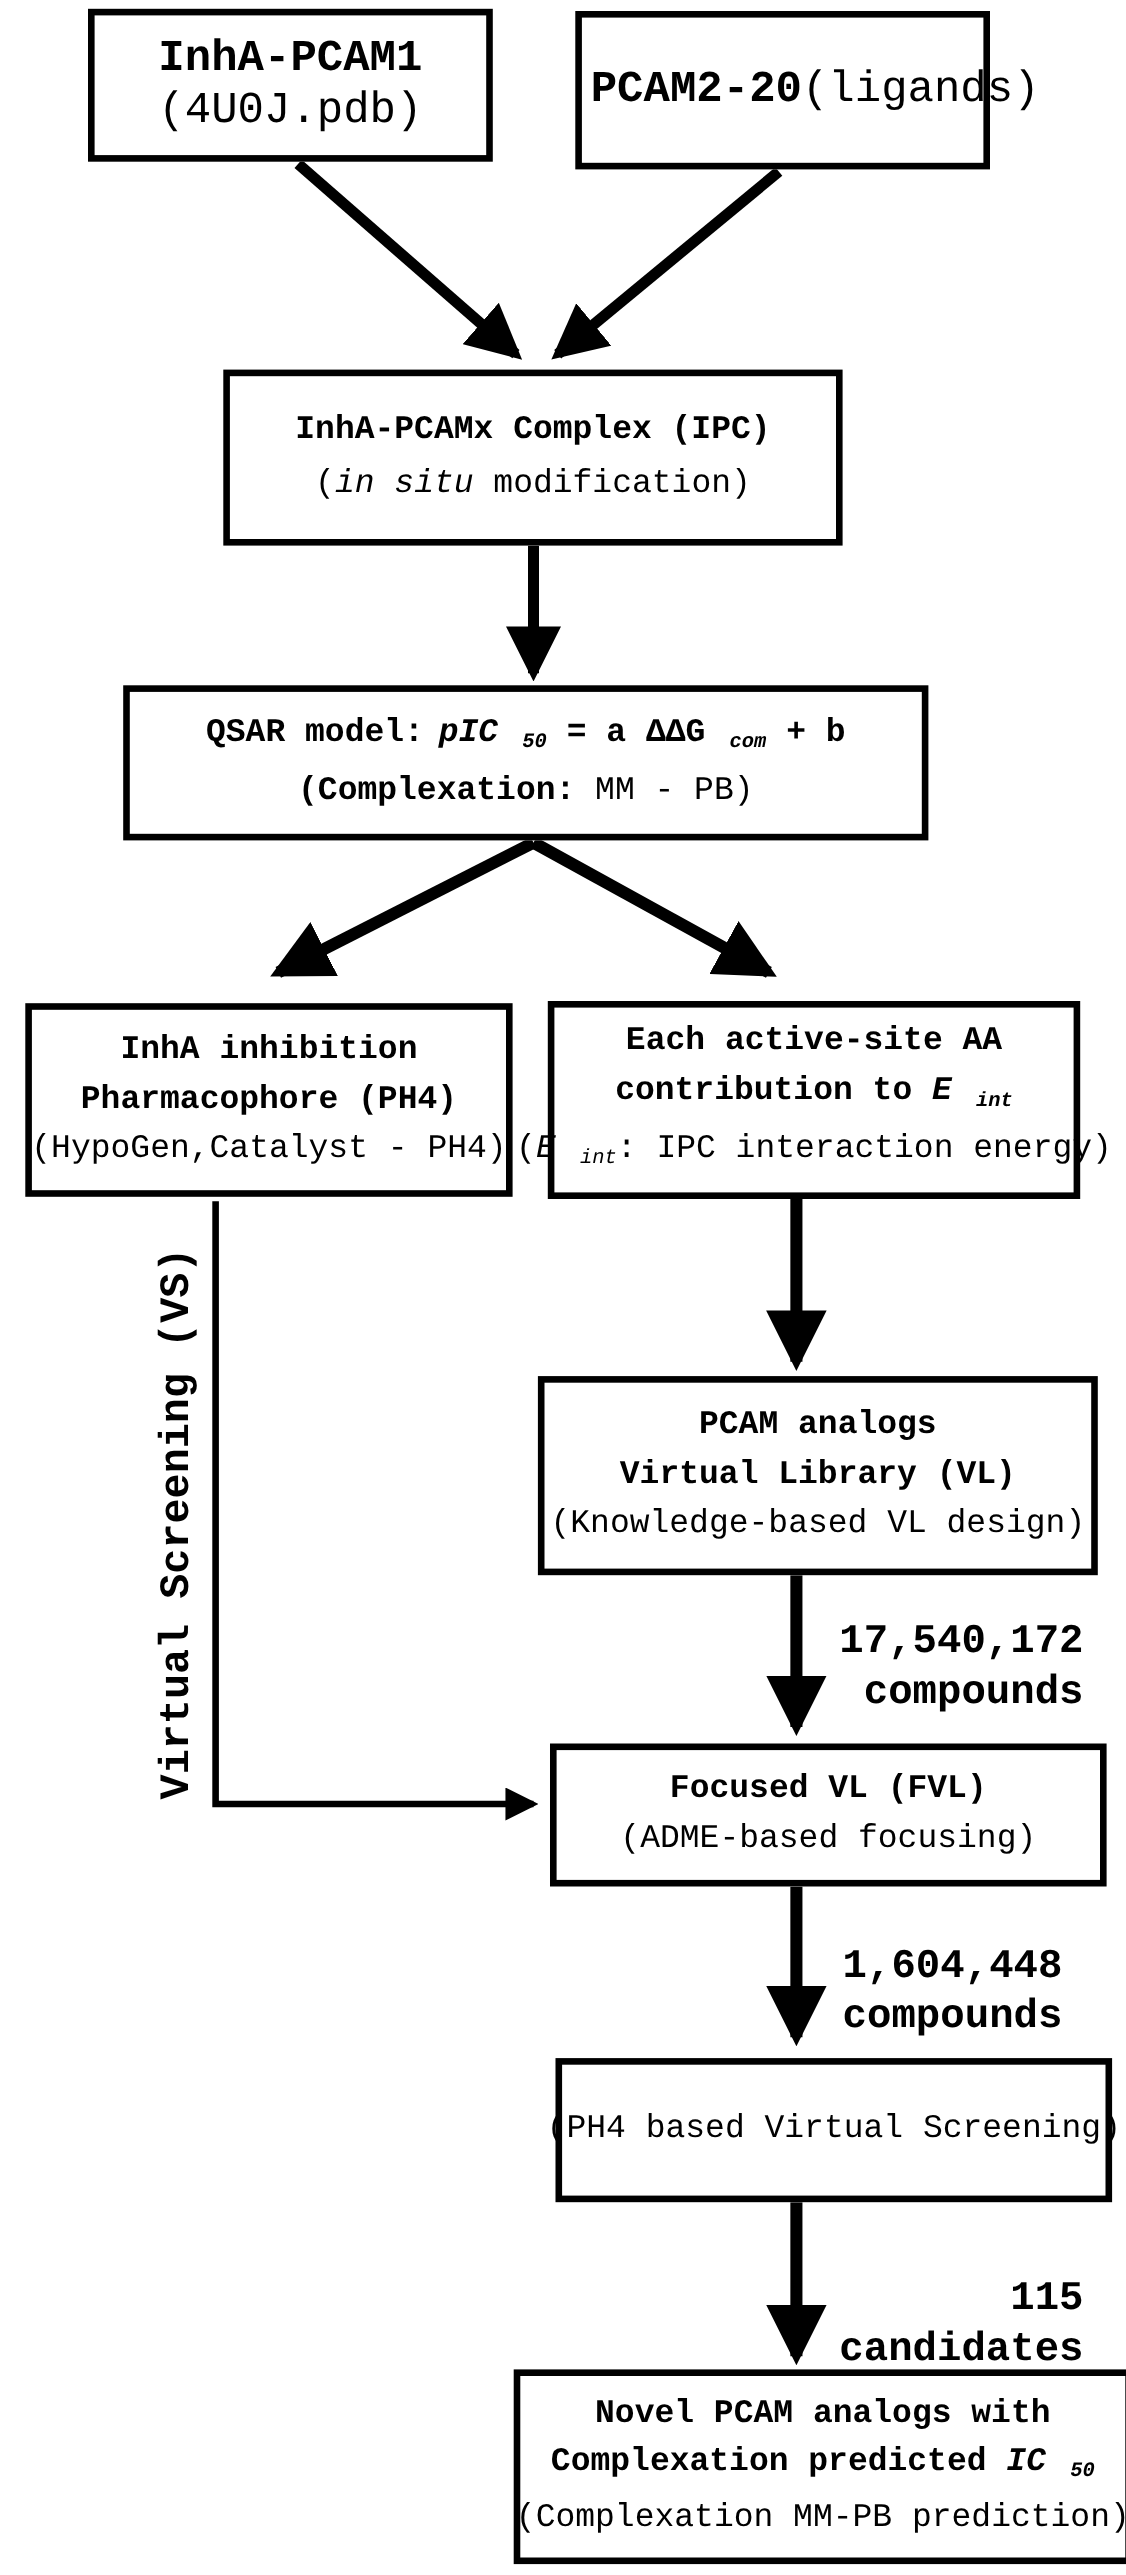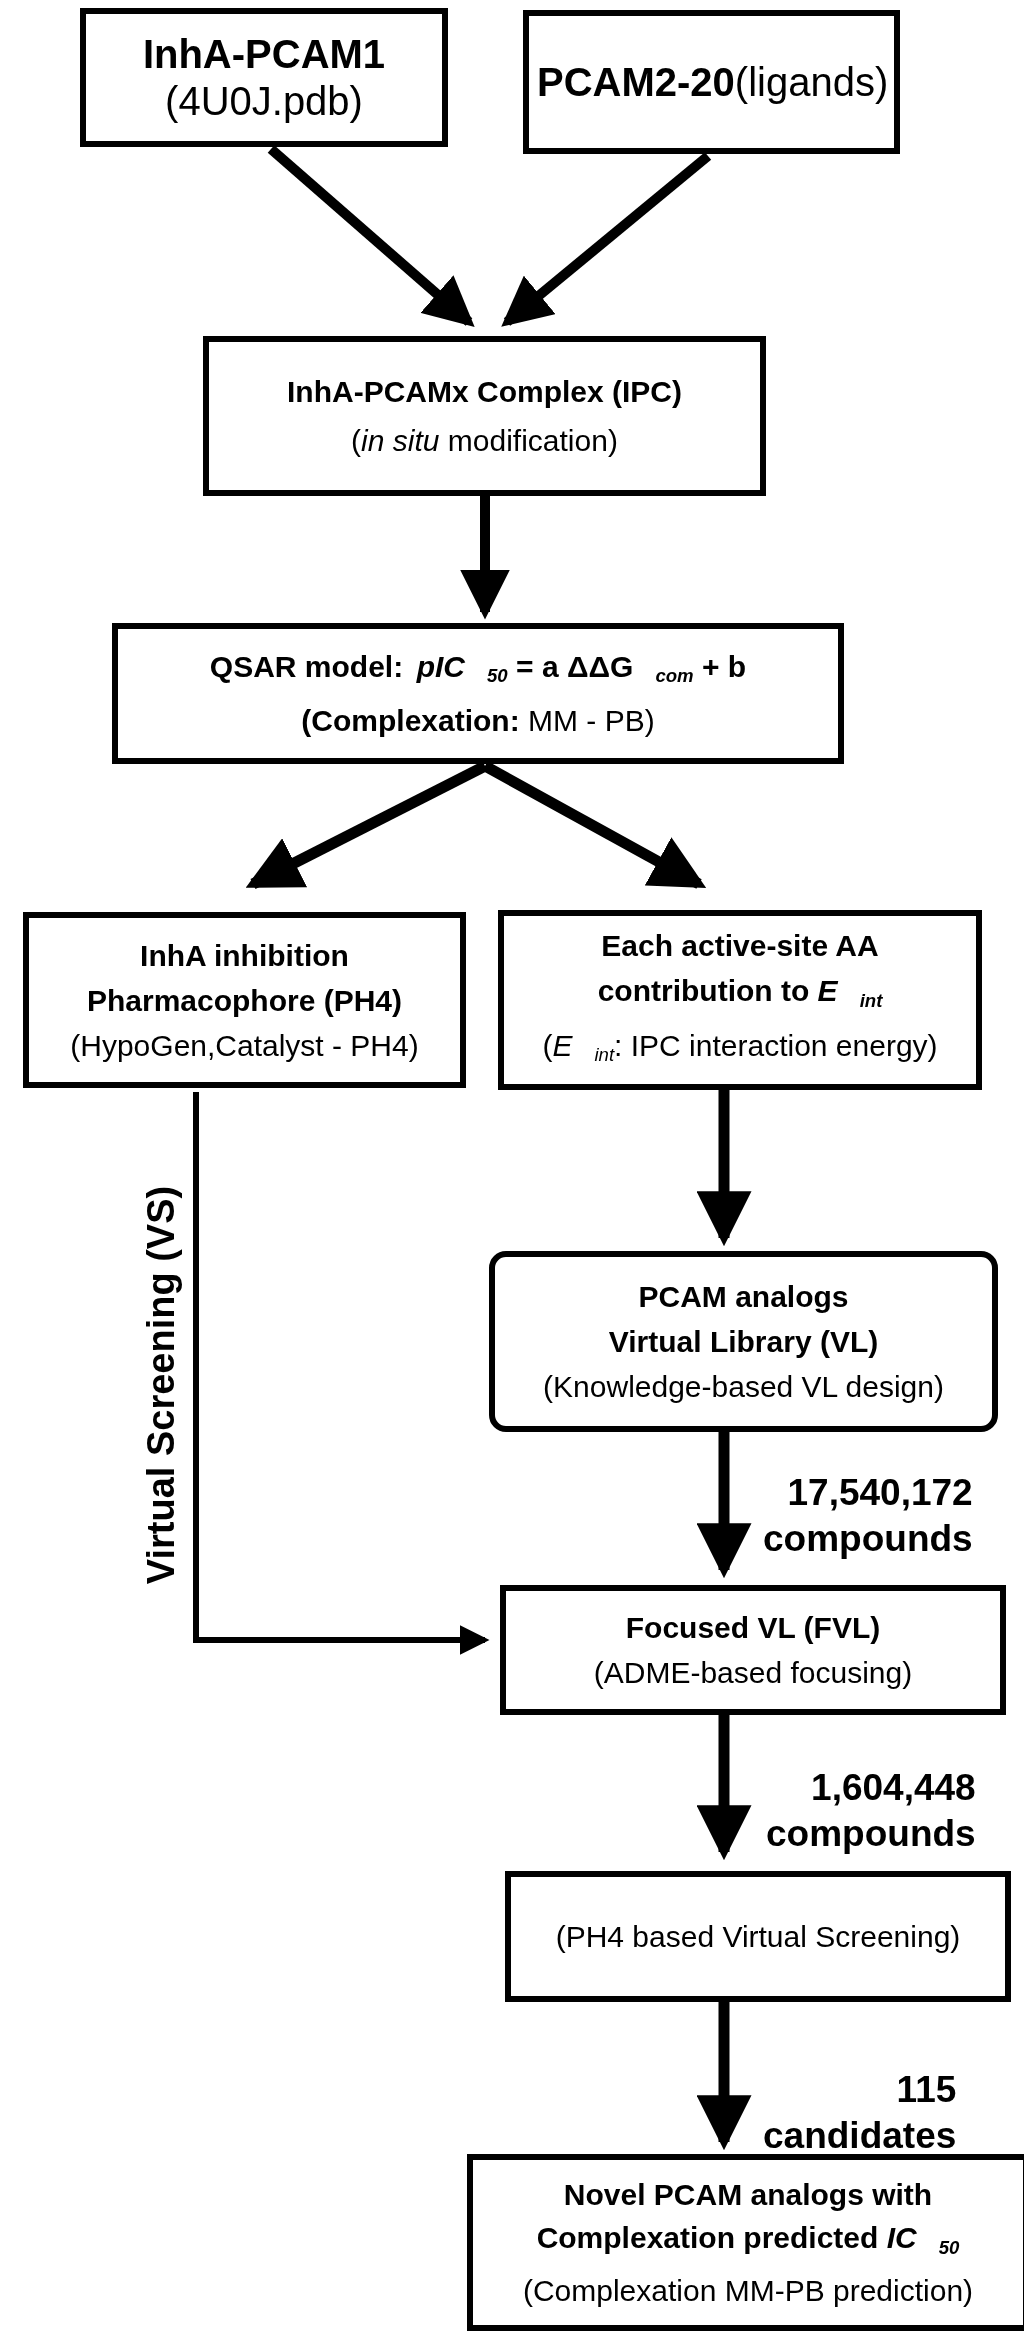--- a/index.html
+++ b/index.html
@@ -2,21 +2,21 @@
 <html><head>
 <meta charset="utf-8">
 <style>
   html, body { margin: 0; padding: 0; background: #ffffff; }
   .canvas {
     position: relative;
     width: 1008px;
     height: 2341px;
     margin: 0 auto;
     background: #ffffff;
-    font-family: Liberation Sans, sans-serif;
+    font-family: Liberation Mono, monospace;
     color: #000000;
   }
   .arrows {
     position: absolute;
     left: 0; top: 0;
     width: 1024px; height: 2341px;
   }
   .box {
     position: absolute;
     box-sizing: border-box;
@@ -41,21 +41,21 @@
     padding: 0 8px;
     box-sizing: border-box;
   }
   
   #boxA { left: 72px;  top: 8px;    width: 368px; height: 139px; }
   #boxB { left: 515px; top: 10px;   width: 377px; height: 144px; }
   #boxC { left: 195px; top: 336px;  width: 563px; height: 160px; }
   #boxD { left: 104px; top: 623px;  width: 732px; height: 141px; }
   #boxE { left: 15px;  top: 912px;  width: 443px; height: 176px; }
   #boxF { left: 490px; top: 910px;  width: 484px; height: 180px; text-align: center; }
-  #boxG { left: 481px; top: 1251px; width: 509px; height: 181px; border-radius: 17px; }
+  #boxG { left: 481px; top: 1251px; width: 509px; height: 181px; }
   #boxH { left: 492px; top: 1585px; width: 506px; height: 130px; }
   #boxI { left: 497px; top: 1871px; width: 506px; height: 131px; }
   #boxJ { left: 459px; top: 2154px; width: 562px; height: 177px; }
   
   .count {
     position: absolute;
     font-weight: bold;
     font-size: 37px;
     line-height: 46px;
     white-space: nowrap;

